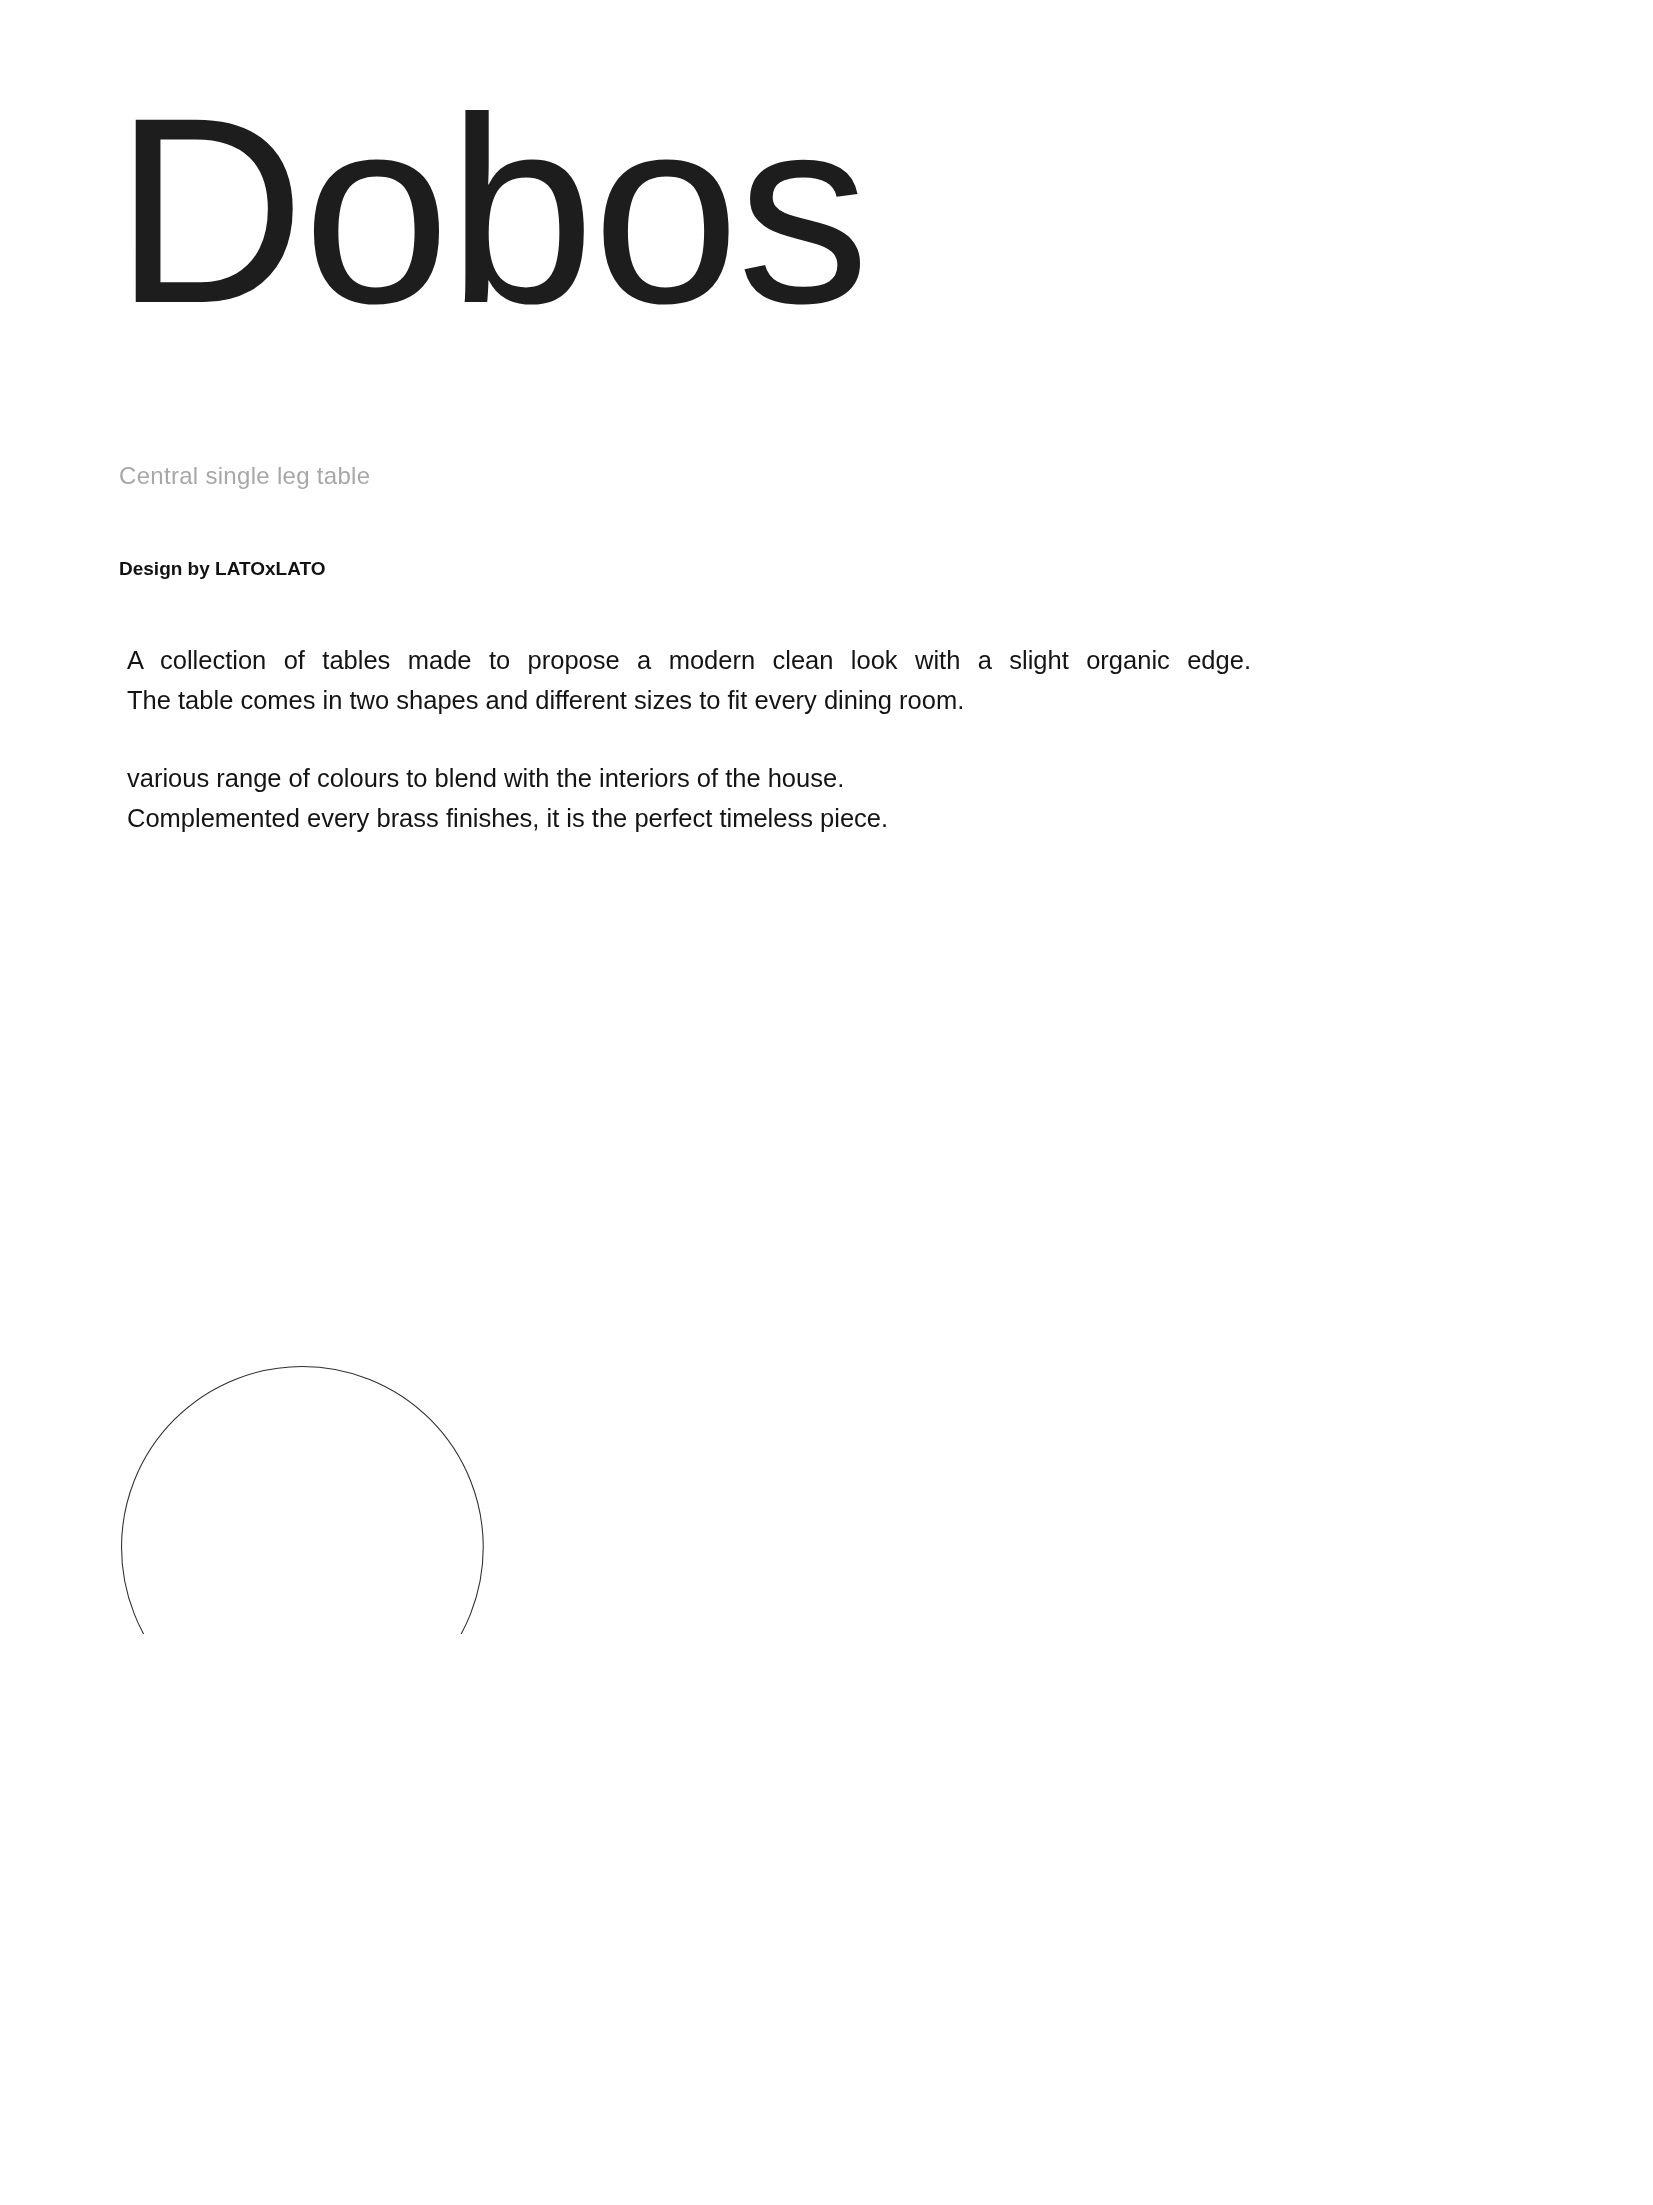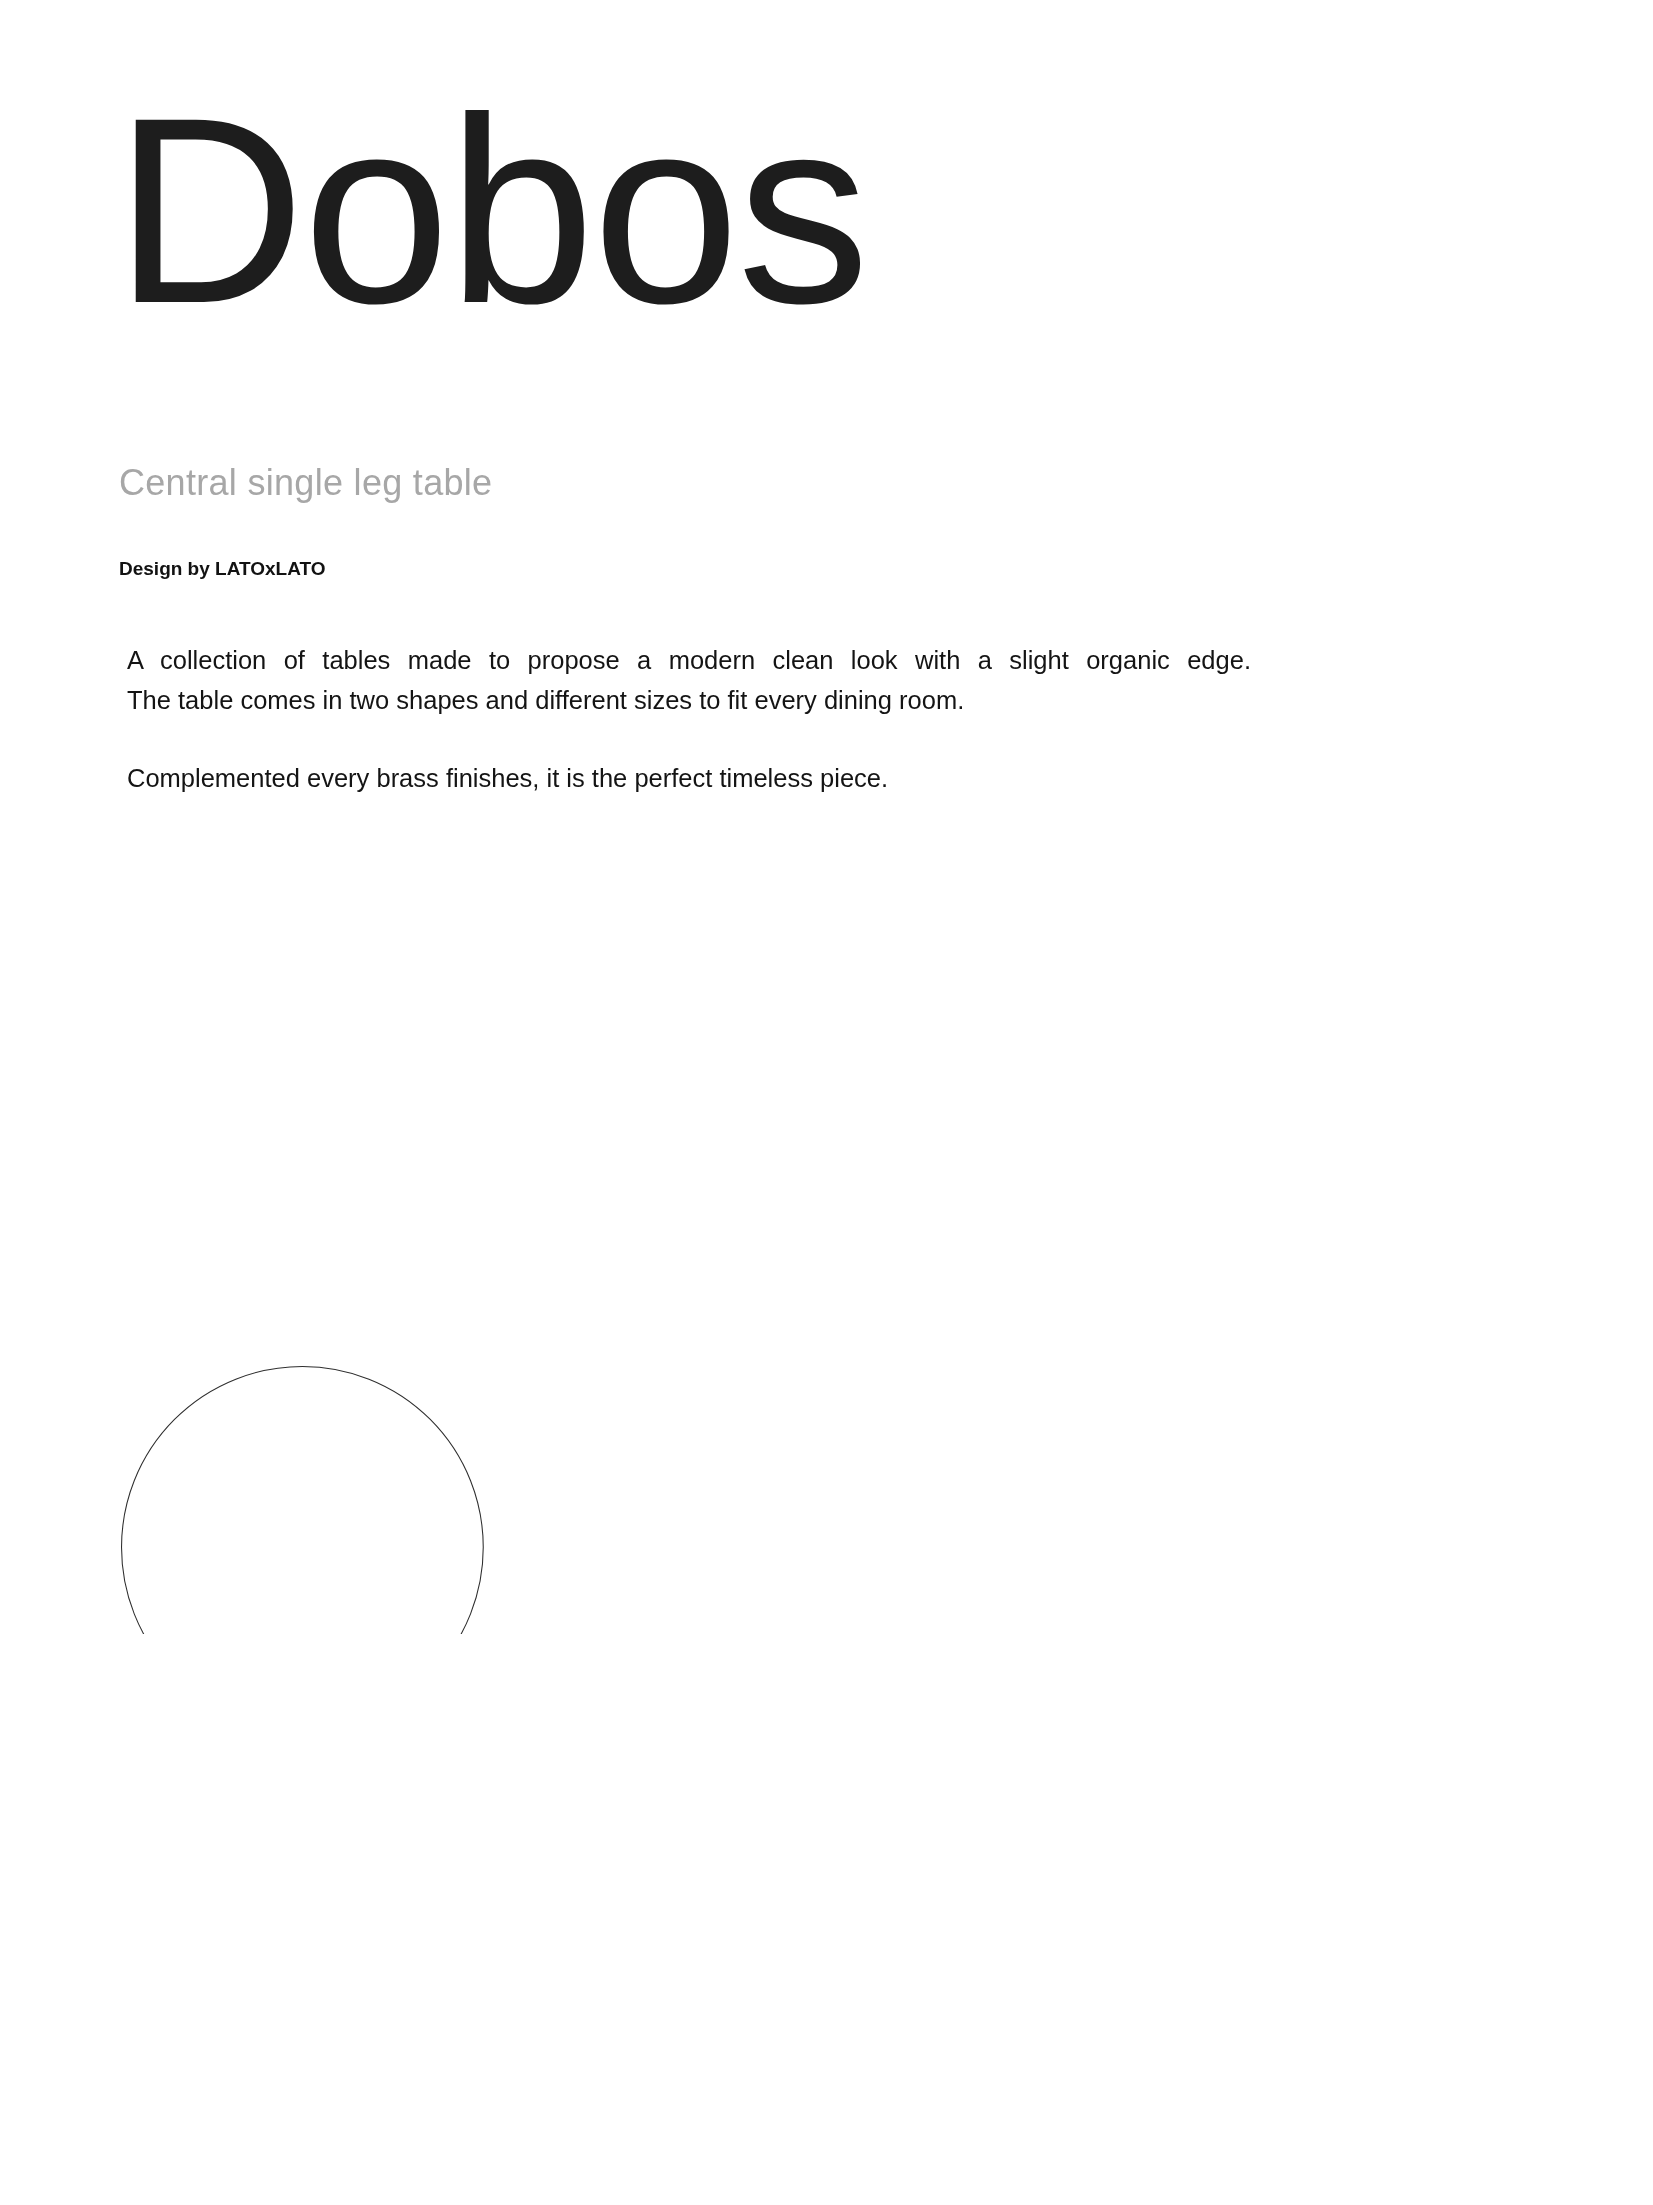--- a/index.html
+++ b/index.html
@@ -25,21 +25,21 @@
     font-size: 265px;
     line-height: 1;
     font-weight: 400;
     letter-spacing: -2.6px;
     color: #1d1d1d;
   }
   .subtitle {
     position: absolute;
     left: 119px;
     top: 462px;
-    font-size: 36px;
+    font-size: 24px;
     font-weight: 400;
     letter-spacing: 0.3px;
     color: #a7a7a7;
   }
   .credit {
     position: absolute;
     left: 119px;
     top: 558px;
     font-size: 19px;
     font-weight: 700;
@@ -89,20 +89,21 @@
   <div class="subtitle">Central single leg table</div>
 
   <div class="credit">Design by LATOxLATO</div>
 
   <div class="body-text">
     <p class="para">
       <span class="line just">A collection of tables made to propose a modern clean look with a slight organic edge.</span>
       <span class="line">The table comes in two shapes and different sizes to fit every dining room.</span>
     </p>
     <p class="para para2">
+      <span class="line">various range of colours to blend with the interiors of the house.</span>
       <span class="line">Complemented every brass finishes, it is the perfect timeless piece.</span>
     </p>
   </div>
 
   <svg class="drawing" width="530" height="742" viewBox="0 0 800 1120" xmlns="http://www.w3.org/2000/svg">
     <defs>
       <pattern id="slats" width="7" height="12" patternUnits="userSpaceOnUse">
         <line x1="0.5" y1="0" x2="0.5" y2="12" stroke="#3c3c3c" stroke-width="1.1"></line>
       </pattern>
     </defs>

